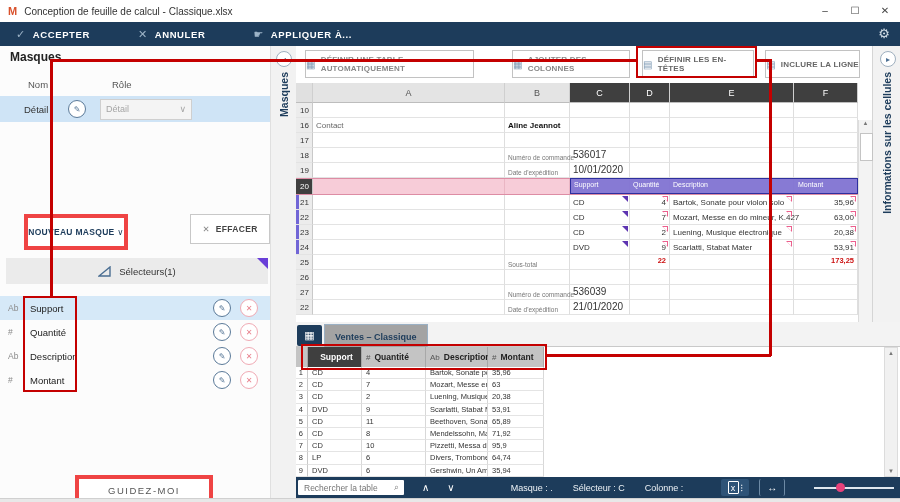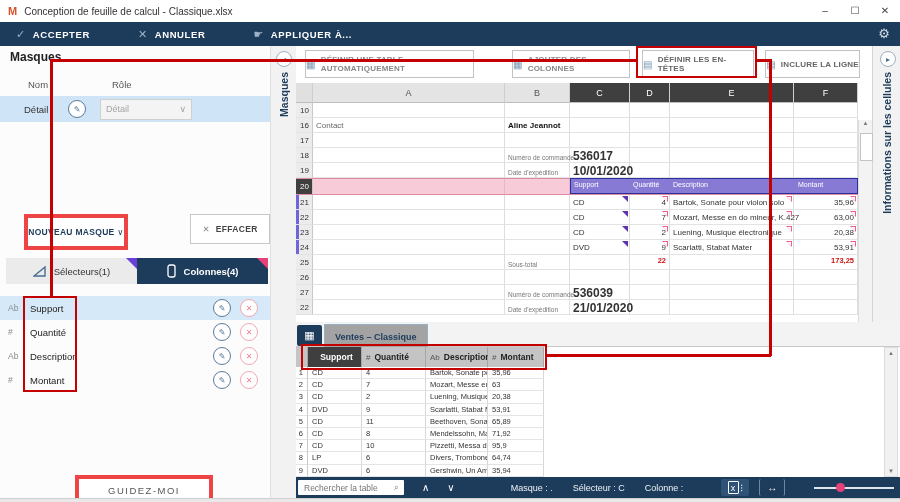--- a/index.html
+++ b/index.html
@@ -53,21 +53,21 @@
   .sheet{position:absolute;left:0;top:37px;width:576px;height:230px;}
   .shead{display:flex;height:20px;}
   .hc{display:flex;align-items:center;justify-content:center;background:#e4e4e4;color:#555;font-size:9px;border-right:1px solid #cfcfcf;border-bottom:1px solid #bdbdbd;box-sizing:border-box;}
   .hc.dark{background:#3f3f3f;color:#fff;}
   .srow{display:flex;height:15px;}
   .srow>div{box-sizing:border-box;border-right:1px solid #dedede;border-bottom:1px solid #e3e3e3;display:flex;align-items:center;padding:0 3px;font-size:8px;color:#333;white-space:nowrap;position:relative;}
   .rn{width:17px;background:#ececec;color:#555;font-size:7.5px;justify-content:flex-end;border-right:1px solid #c9c9c9 !important;}
   .ca{width:192px;} .cb{width:65px;} .cc{width:60px;} .cd{width:40px;justify-content:flex-end;} .ce{width:124px;font-size:7.5px;} .cf{width:64px;justify-content:flex-end;}
   .contact .ca{color:#666;} .contact .cb{font-weight:bold;color:#111;}
   .meta .cb{font-size:6.5px;color:#777;align-items:flex-end;padding-bottom:1px;}
-  .meta .cc{font-size:12px;align-items:flex-start;padding-top:1px;font-weight:bold;}
+  .meta .cc{font-size:10px;align-items:flex-start;padding-top:1px;}
   .totals .cd,.totals .cf{color:#cc1111;font-weight:bold;font-size:7.5px;align-items:flex-start;padding-top:1px;}
   .r20{background:#f7ccd8;border-top:1px solid #dd8ca4;border-bottom:1px solid #dd8ca4;height:15px;}
   .r20 .rn{background:#3f3f3f;color:#fff;}
   .r20>div{border-right-color:#eab6c4;border-bottom:none;}
   .sel .rn{box-shadow:inset 3px 0 0 #7166d6;}
   .sel .cc::before{content:"";position:absolute;top:1px;right:1px;border-top:6px solid #5e35b1;border-left:6px solid transparent;}
   .sel .cd::before,.sel .ce::before,.sel .cf::before{content:"";position:absolute;top:1px;right:1px;border-top:6px solid #ec5f8d;border-left:6px solid transparent;}
   .sel .cd::after,.sel .ce::after,.sel .cf::after{content:"";position:absolute;top:2px;right:2px;border-top:4px solid #fff;border-left:4px solid transparent;}
   .purple-block{position:absolute;left:274px;top:95px;width:288px;height:16px;background:rgba(125,115,212,.92);border:1.5px solid #2d2f9e;box-sizing:border-box;}
   .pl{position:absolute;top:2px;font-size:7px;color:#fff;white-space:nowrap;}
@@ -162,29 +162,20 @@
   <div class="tabs">
     <div class="tab tab-sel">
       <span>
           <svg width="13" height="11">
             <path d="M1 10 L12 10 L12 1 Z" fill="none" stroke="#4a6e92" stroke-width="1.4"></path>
           </svg>
         </span>
       <span>Sélecteurs(1)</span>
       <span class="fold"></span>
     </div>
-    <div class="tab tab-col">
-      <span>
-          <svg width="9" height="14">
-            <rect x="1" y="1" width="7" height="12" rx="2" fill="none" stroke="#fff" stroke-width="1.3"></rect>
-          </svg>
-        </span>
-      <span>Colonnes(4)</span>
-      <span class="fold pink"></span>
-    </div>
   </div>
 
   <div class="col-list">
 
       <div class="col-row sel">
         <span class="col-type">Ab</span>
         <span class="col-label">Support</span>
         <span class="col-actions">
           <span class="circ-ic">✎</span>
           <span class="circ-ic del-ic">✕</span>

